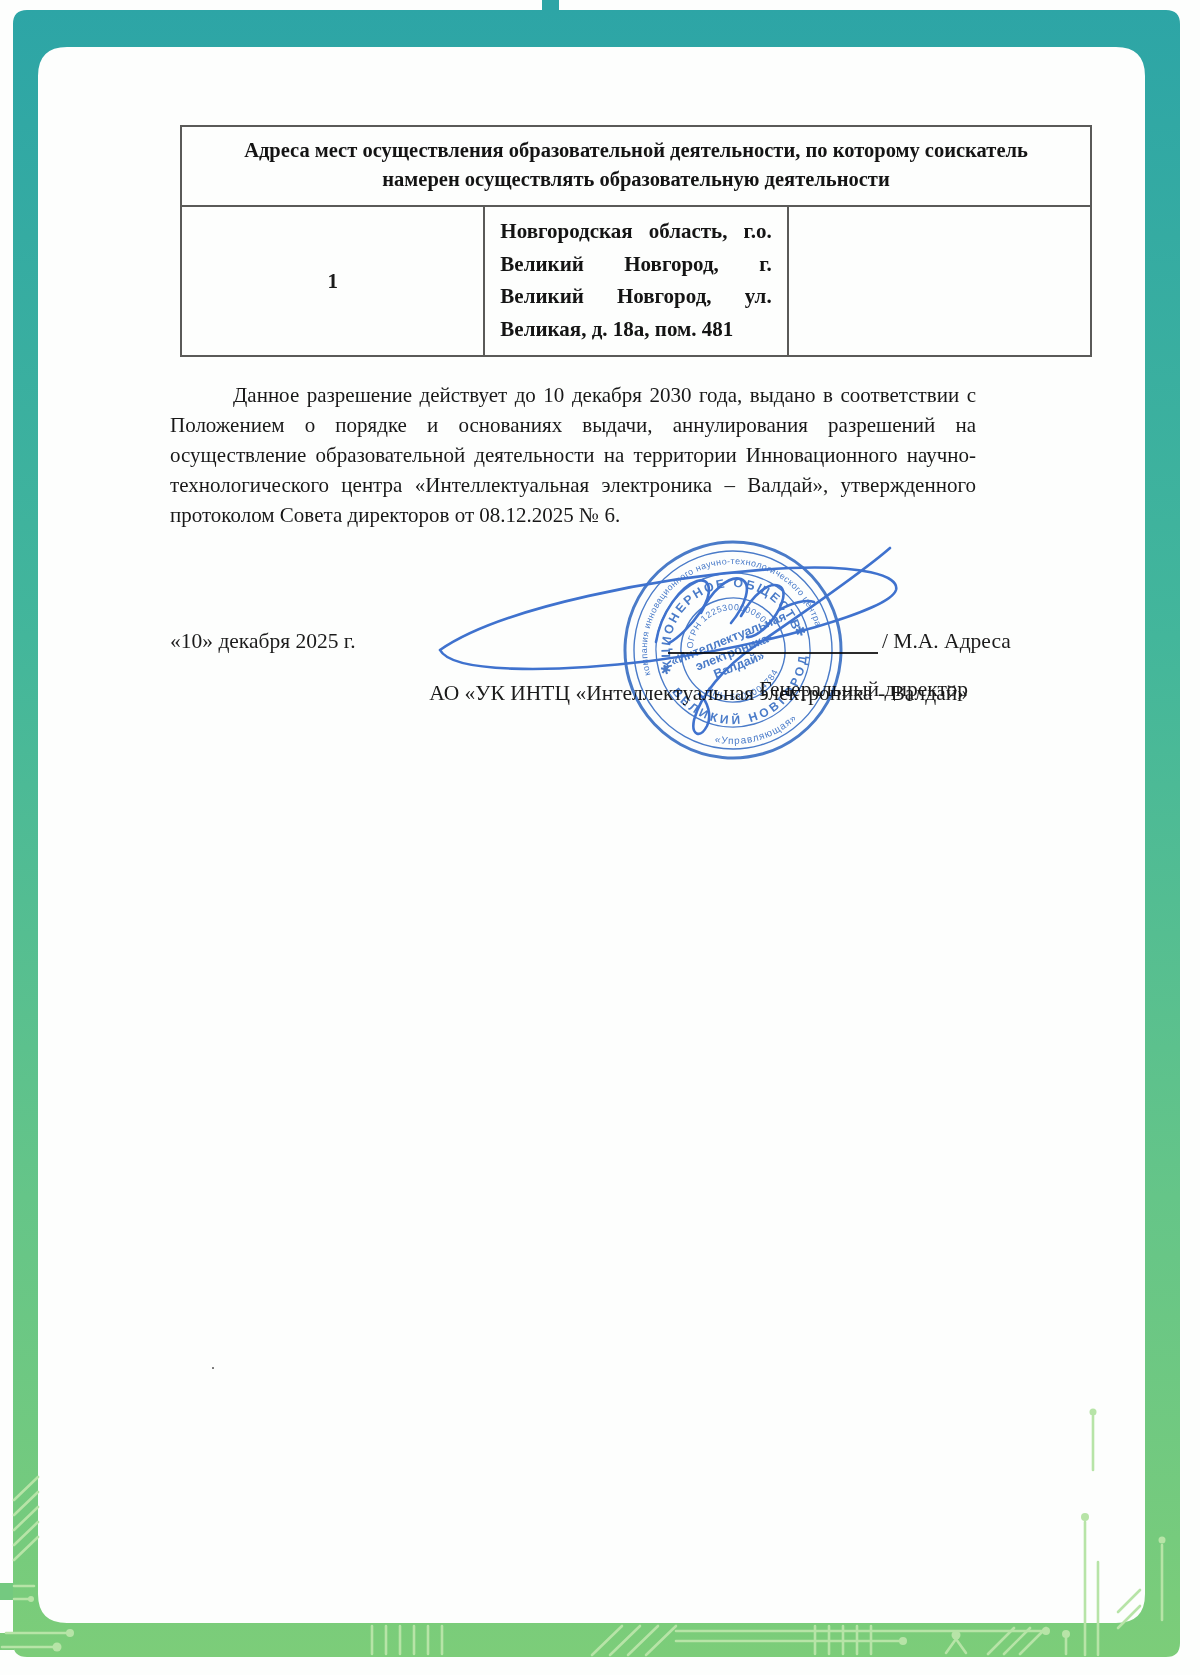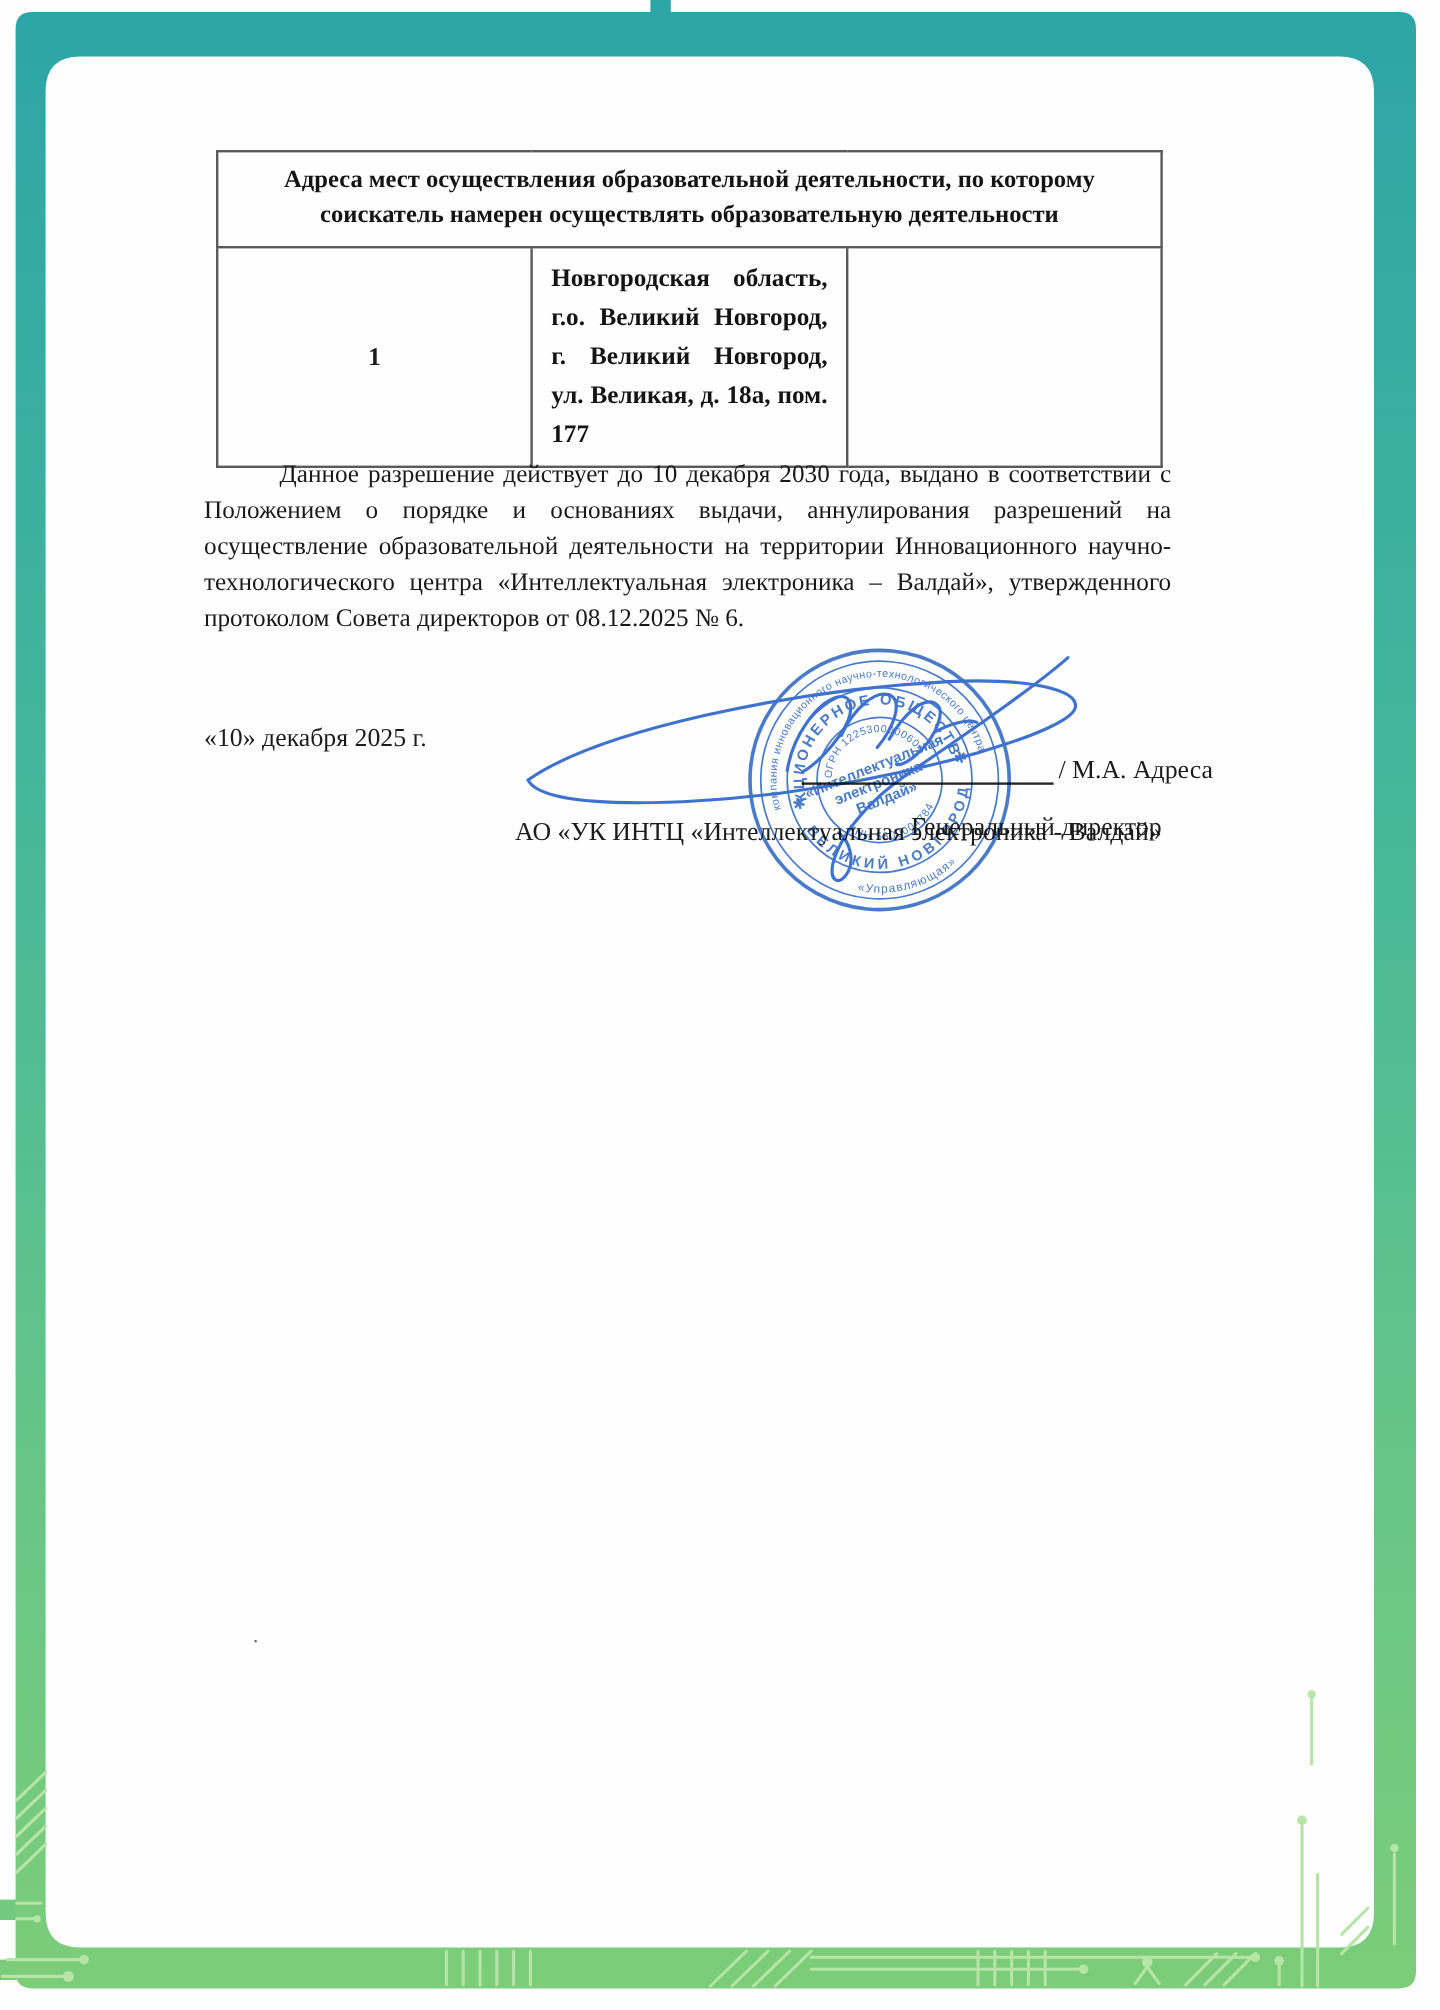--- a/index.html
+++ b/index.html
@@ -5,21 +5,21 @@
   html,body{margin:0;padding:0;}
   body{
     width:1200px;height:1675px;position:relative;background:#fdfefd;
     font-family:"Liberation Serif","DejaVu Serif",serif;color:#1b1b1b;
     overflow:hidden;
   }
   .page{position:absolute;inset:0;}
   .frame-svg{position:absolute;inset:0;}
   
   .addr-table{
-    position:absolute;left:180px;top:125px;width:789px;
+    position:absolute;left:180px;top:125px;width:912px;
     border-collapse:collapse;table-layout:fixed;
   }
   .addr-table th,.addr-table td{
     border:2px solid #5a5a58;vertical-align:middle;
   }
   .addr-table .hdr{
     font-weight:bold;font-size:20.5px;line-height:1.42;text-align:center;
     padding:9px 26px 11px 26px;color:#141414;
   }
   .addr-table .c-num{width:108px;text-align:center;font-weight:bold;font-size:21px;}
@@ -29,21 +29,21 @@
   }
   .addr-table .c-note{width:105px;}
   .addr-table tr.data-row{height:72px;}
   
   .body-par{
     position:absolute;left:170px;top:380px;width:806px;margin:0;
     font-size:21px;line-height:30px;text-align:justify;text-indent:63px;
     color:#181818;
   }
   
-  .sign-date{position:absolute;left:170px;top:603px;font-size:21.5px;white-space:nowrap;}
+  .sign-date{position:absolute;left:170px;top:629px;font-size:21.5px;white-space:nowrap;}
   .sig-underline{position:absolute;left:668px;top:652px;width:210px;border-top:2px solid #2a2a2a;height:0;}
   .sign-name{position:absolute;left:882px;top:629px;font-size:21.5px;white-space:nowrap;}
   .sign-role{position:absolute;right:232px;top:677px;font-size:21.5px;white-space:nowrap;text-align:right;}
   .sign-company{position:absolute;right:232px;top:681px;font-size:21.5px;white-space:nowrap;text-align:right;}
   
   .seal-svg{position:absolute;inset:0;mix-blend-mode:multiply;opacity:.92;pointer-events:none;}
   .seal-txt{fill:#3a70c6;font-family:"Liberation Sans","DejaVu Sans",sans-serif;}
   .stray{position:absolute;left:211px;top:1355px;font-size:16px;color:#555;}
 </style>
 </head>
@@ -111,21 +111,21 @@
     </g>
   </svg>
 
   <table class="addr-table">
     <tbody>
       <tr>
         <th class="hdr" colspan="3">Адреса мест осуществления образовательной деятельности, по которому соискатель намерен осуществлять образовательную деятельности</th>
       </tr>
       <tr class="data-row">
         <td class="c-num">1</td>
-        <td class="c-addr">Новгородская область, г.о. Великий Новгород, г. Великий Новгород, ул. Великая, д. 18а, пом. 177</td>
+        <td class="c-addr">Новгородская область, г.о. Великий Новгород, г. Великий Новгород, ул. Великая, д. 18а, пом. 481</td>
         <td class="c-note"></td>
       </tr>
     </tbody>
   </table>
 
   <p class="body-par">Данное разрешение действует до 10 декабря 2030 года, выдано в соответствии с Положением о порядке и основаниях выдачи, аннулирования разрешений на осуществление образовательной деятельности на территории Инновационного научно-технологического центра «Интеллектуальная электроника – Валдай», утвержденного протоколом Совета директоров от 08.12.2025 № 6.</p>
 
   <div class="sign-date">«10» декабря 2025 г.</div>
   <div class="sig-underline"></div>
   <div class="sign-name">/ М.А. Адреса</div>

